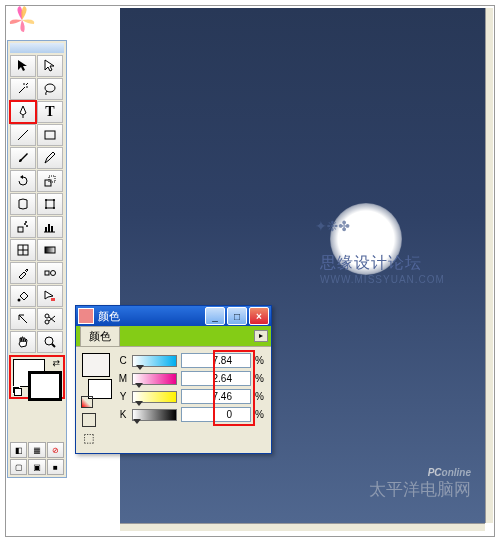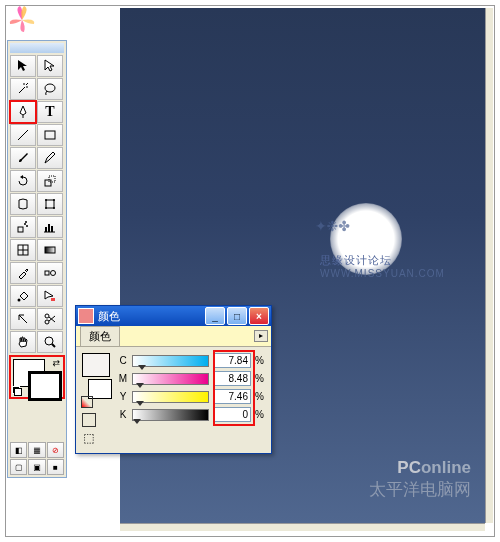--- a/index.html
+++ b/index.html
@@ -25,30 +25,30 @@
   .btm-row{display:flex;gap:1px;margin-top:44px}
   .btm-row2{display:flex;gap:1px;margin-top:1px}
   .tiny{width:16px;height:14px;border:1px solid #aaa;background:linear-gradient(#fefefe,#e8e8e8);font-size:8px;display:flex;align-items:center;justify-content:center}
   
   
   .canvas{position:absolute;left:120px;top:8px;width:365px;height:515px;background:linear-gradient(#283857 0%,#2f4166 40%,#50678f 100%)}
   .canvas .rule-r{position:absolute;right:-8px;top:0;bottom:0;width:7px;background:#ece9d8;border-left:1px solid #999}
   .canvas .rule-b{position:absolute;left:0;right:0;bottom:-8px;height:7px;background:#ece9d8;border-top:1px solid #999}
   .moon{position:absolute;left:210px;top:195px;width:72px;height:72px;border-radius:50%;background:radial-gradient(circle,#fff 0%,#fff 55%,rgba(255,255,255,.6) 68%,rgba(255,255,255,0) 75%)}
   .wm1{position:absolute;left:200px;top:245px;color:#4e638f;font-size:10px;letter-spacing:1px}
-  .wm1 .cn{font-size:11px;color:#51669a}
+  .wm1 .cn{font-size:16px;color:#51669a}
   .cloud{position:absolute;left:195px;top:210px;color:#4c6291;font-size:14px;letter-spacing:-2px;opacity:.7}
   .pconline{position:absolute;right:14px;bottom:22px;text-align:right}
-  .pconline .lg{font-size:17px;font-weight:bold;color:#b7c0ce;font-family:Arial}
+  .pconline .lg{font-size:10px;font-style:italic;font-weight:bold;color:#b7c0ce;font-family:Arial}
   .pconline .lg .pc{color:#c4c8d0}
   .pconline .lg .on{color:#9fabbd}
   .pconline .cn{font-size:17px;color:#8e9ab0}
   
   
-  .cp{position:absolute;left:75px;top:305px;width:195px;border:1px solid #0a3ea0;background:#fef9c3;box-shadow:2px 2px 4px rgba(0,0,0,.3)}
+  .cp{position:absolute;left:75px;top:305px;width:195px;border:1px solid #0a3ea0;background:#84cc16;box-shadow:2px 2px 4px rgba(0,0,0,.3)}
   .cp .tbar{height:20px;background:linear-gradient(#2a72e0,#0a48b8);display:flex;align-items:center;padding:0 2px;color:#fff;font-size:11px}
   .cp .tbar .ico{width:14px;height:14px;background:#e88;border:1px solid #fff;margin-right:4px}
   .cp .tbar .title{flex:1}
   .cp .tbar .wbtn{width:18px;height:16px;margin-left:2px;background:linear-gradient(#c8dffb,#7ab1f2);border:1px solid #fff;border-radius:2px;display:flex;align-items:center;justify-content:center;font-size:10px;color:#123}
   .cp .tbar .wbtn.close{background:linear-gradient(#ee8866,#d23);color:#fff;font-weight:bold}
   .cp .tabs{height:18px;display:flex;align-items:flex-end;padding:2px 4px 0;gap:2px;border-bottom:1px solid #aca899}
   .cp .tab{padding:2px 8px;background:#ece9d8;border:1px solid #aca899;border-bottom:none;font-size:11px;color:#000}
   .cp .body{padding:6px 6px 8px;background:#ece9d8;display:flex;gap:6px}
   .cp .preview{width:30px}
   .cp .preview .big{width:26px;height:22px;background:#f5f3f1;border:1px solid #000;margin-bottom:2px}
@@ -58,21 +58,21 @@
   .cp .preview .cube{width:14px;height:14px;margin-top:4px;font-size:12px;text-align:center}
   .sliders{flex:1}
   .srow{display:flex;align-items:center;gap:4px;margin-bottom:3px;font-size:10px}
   .srow .lab{width:10px;text-align:center;font-family:Arial}
   .srow .bar{flex:1;height:10px;position:relative;border:1px solid #777}
   .srow .tri{position:absolute;top:9px;width:0;height:0;border-left:4px solid transparent;border-right:4px solid transparent;border-top:5px solid #333}
   .srow.c .bar{background:linear-gradient(90deg,#fff,#00aeef)}
   .srow.m .bar{background:linear-gradient(90deg,#fff,#ec008c)}
   .srow.y .bar{background:linear-gradient(90deg,#fff,#fff200)}
   .srow.k .bar{background:linear-gradient(90deg,#fff,#000)}
-  .srow .val{width:32px;height:13px;border:1px solid #7f9db9;background:#fff;font-size:10px;text-align:right;padding:0 2px;line-height:13px}
+  .srow .val{width:32px;height:13px;border:1px solid #7f9db9;background:#fff;font-size:10px;text-align:right;padding:0 18px;line-height:13px}
   .srow .pct{width:10px}
   .valbox{border:2px solid #e11;padding:0;position:absolute;right:16px;top:44px;width:38px;height:72px;pointer-events:none}
   .cp .menu{position:absolute;right:3px;top:24px;width:12px;height:10px;border:1px solid #888;background:#ece9d8;font-size:8px;text-align:center;line-height:9px}
 </style>
 </head>
 <body>
 
 <div class="frame"></div>
 
 <svg class="logo" viewBox="0 0 60 28">
@@ -329,21 +329,21 @@
             <div class="tri" style="left:6%"></div>
           </div>
           <div class="val">7.84</div>
           <div class="pct">%</div>
         </div>
       <div class="srow m">
           <div class="lab">M</div>
           <div class="bar">
             <div class="tri" style="left:4%"></div>
           </div>
-          <div class="val">8.48</div>
+          <div class="val">2.64</div>
           <div class="pct">%</div>
         </div>
       <div class="srow y">
           <div class="lab">Y</div>
           <div class="bar">
             <div class="tri" style="left:4%"></div>
           </div>
           <div class="val">7.46</div>
           <div class="pct">%</div>
         </div>

